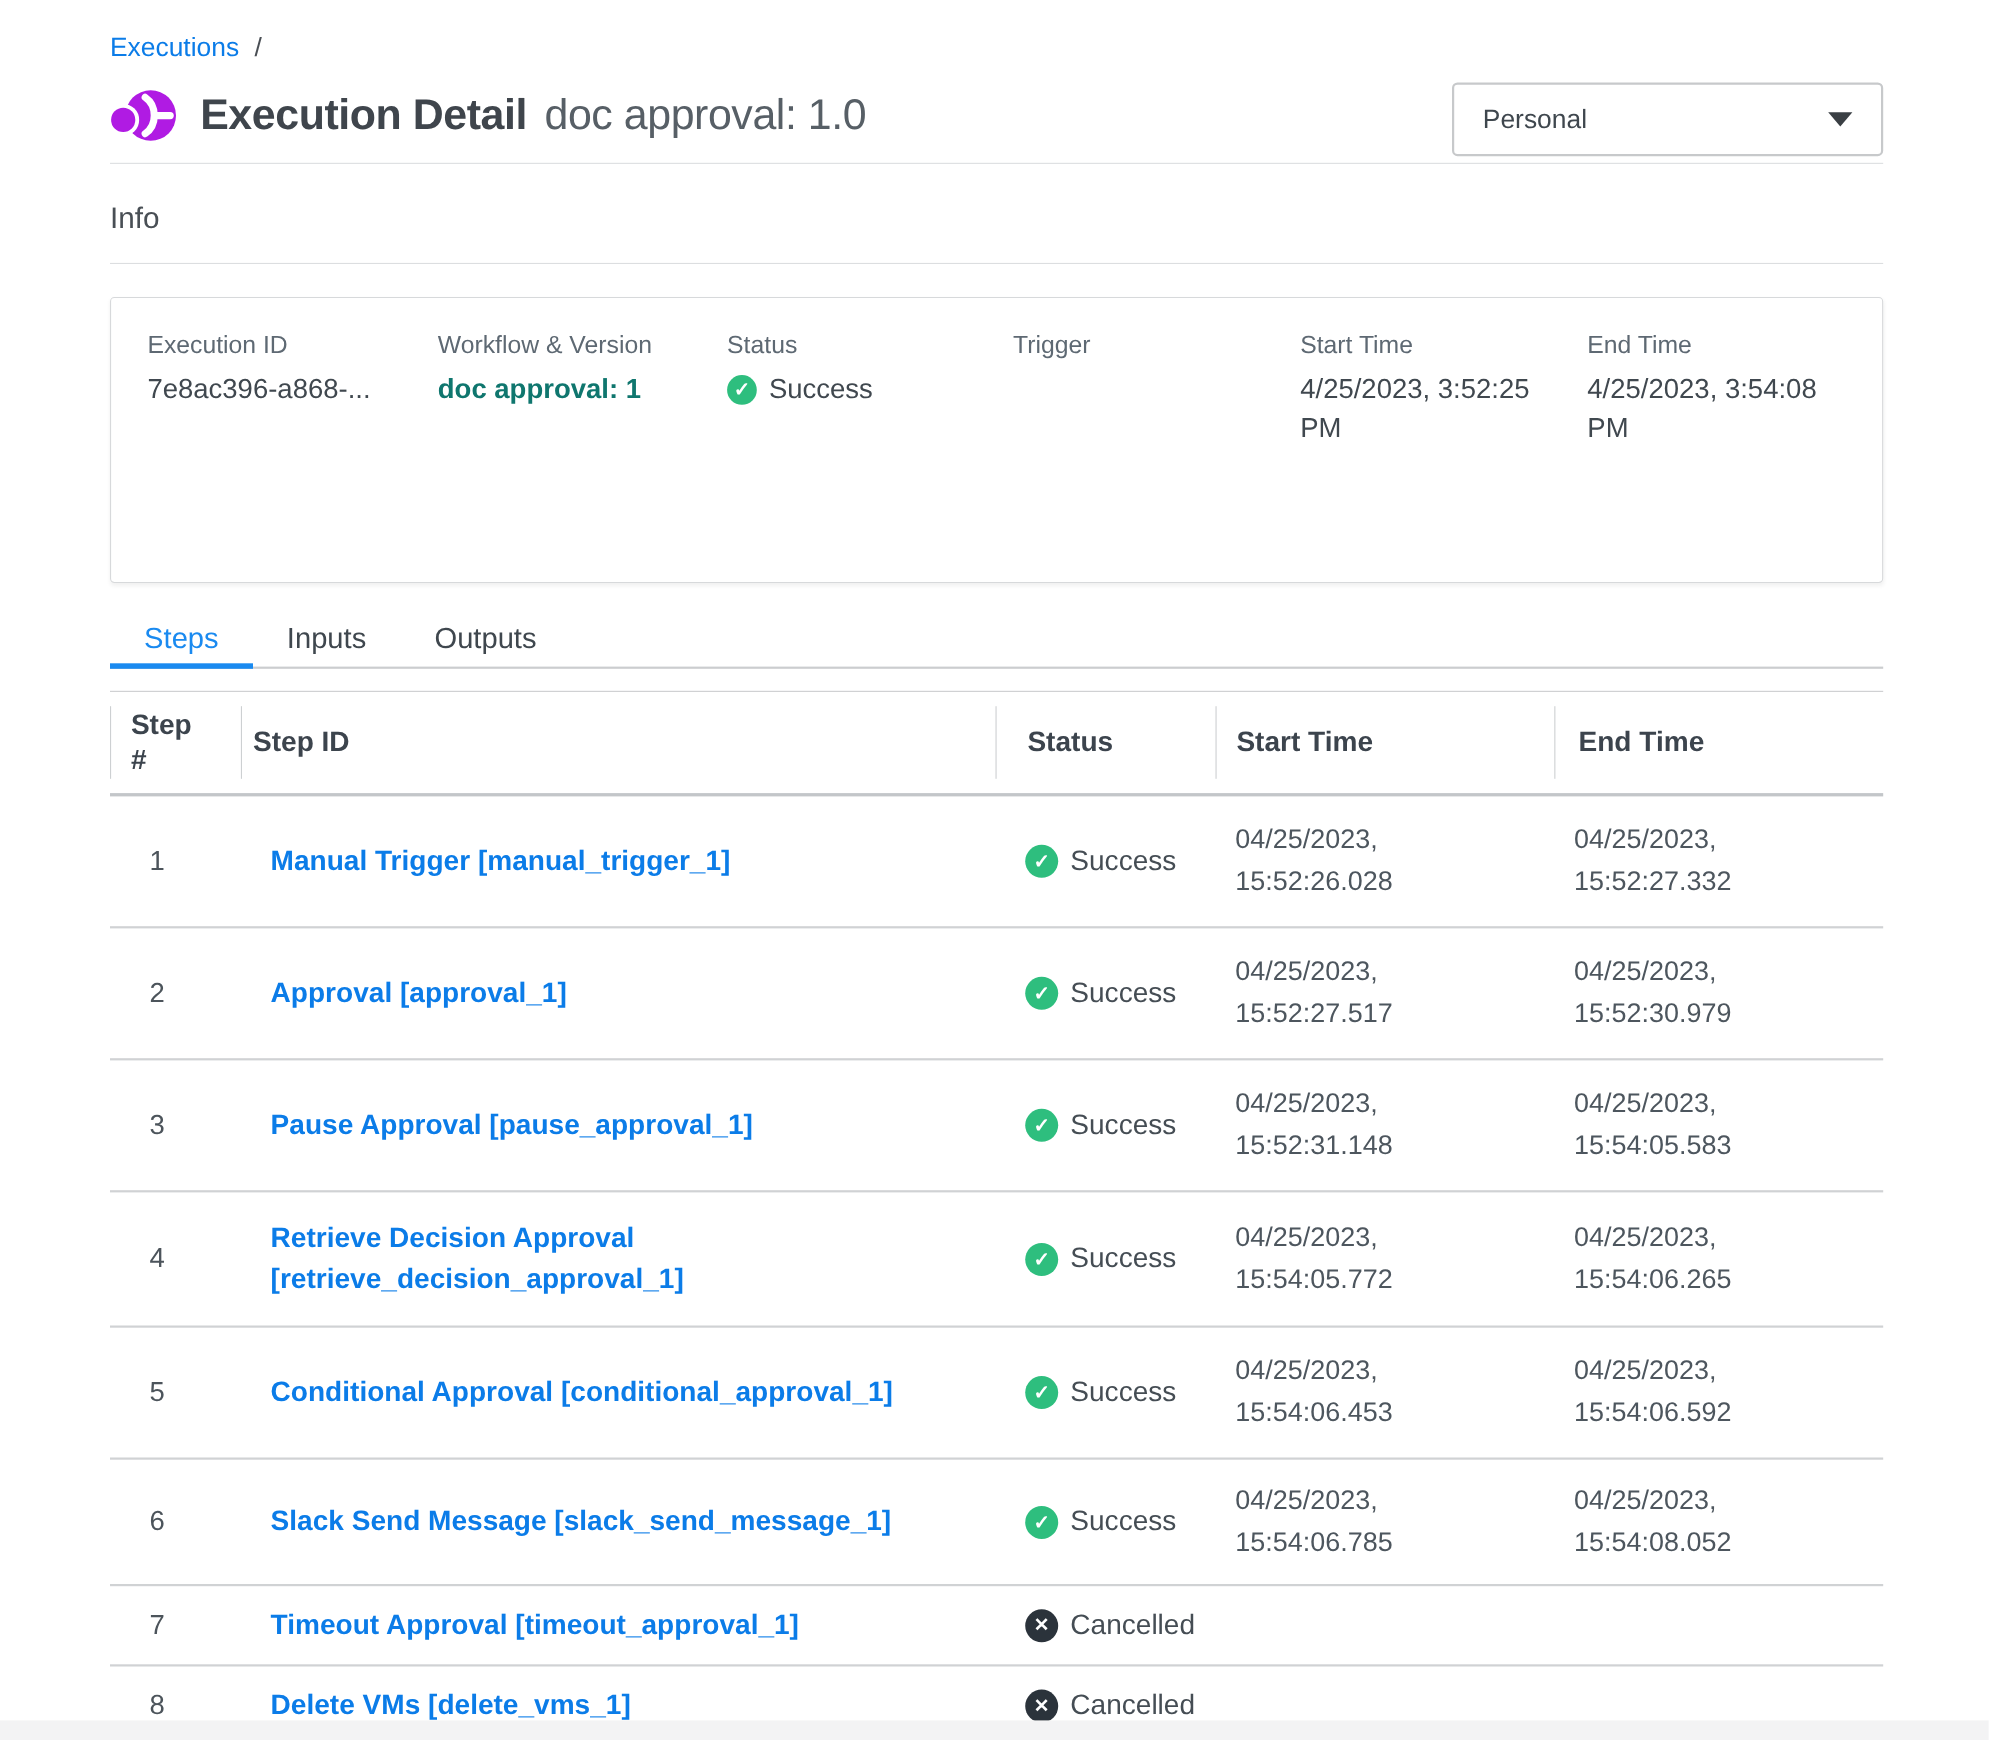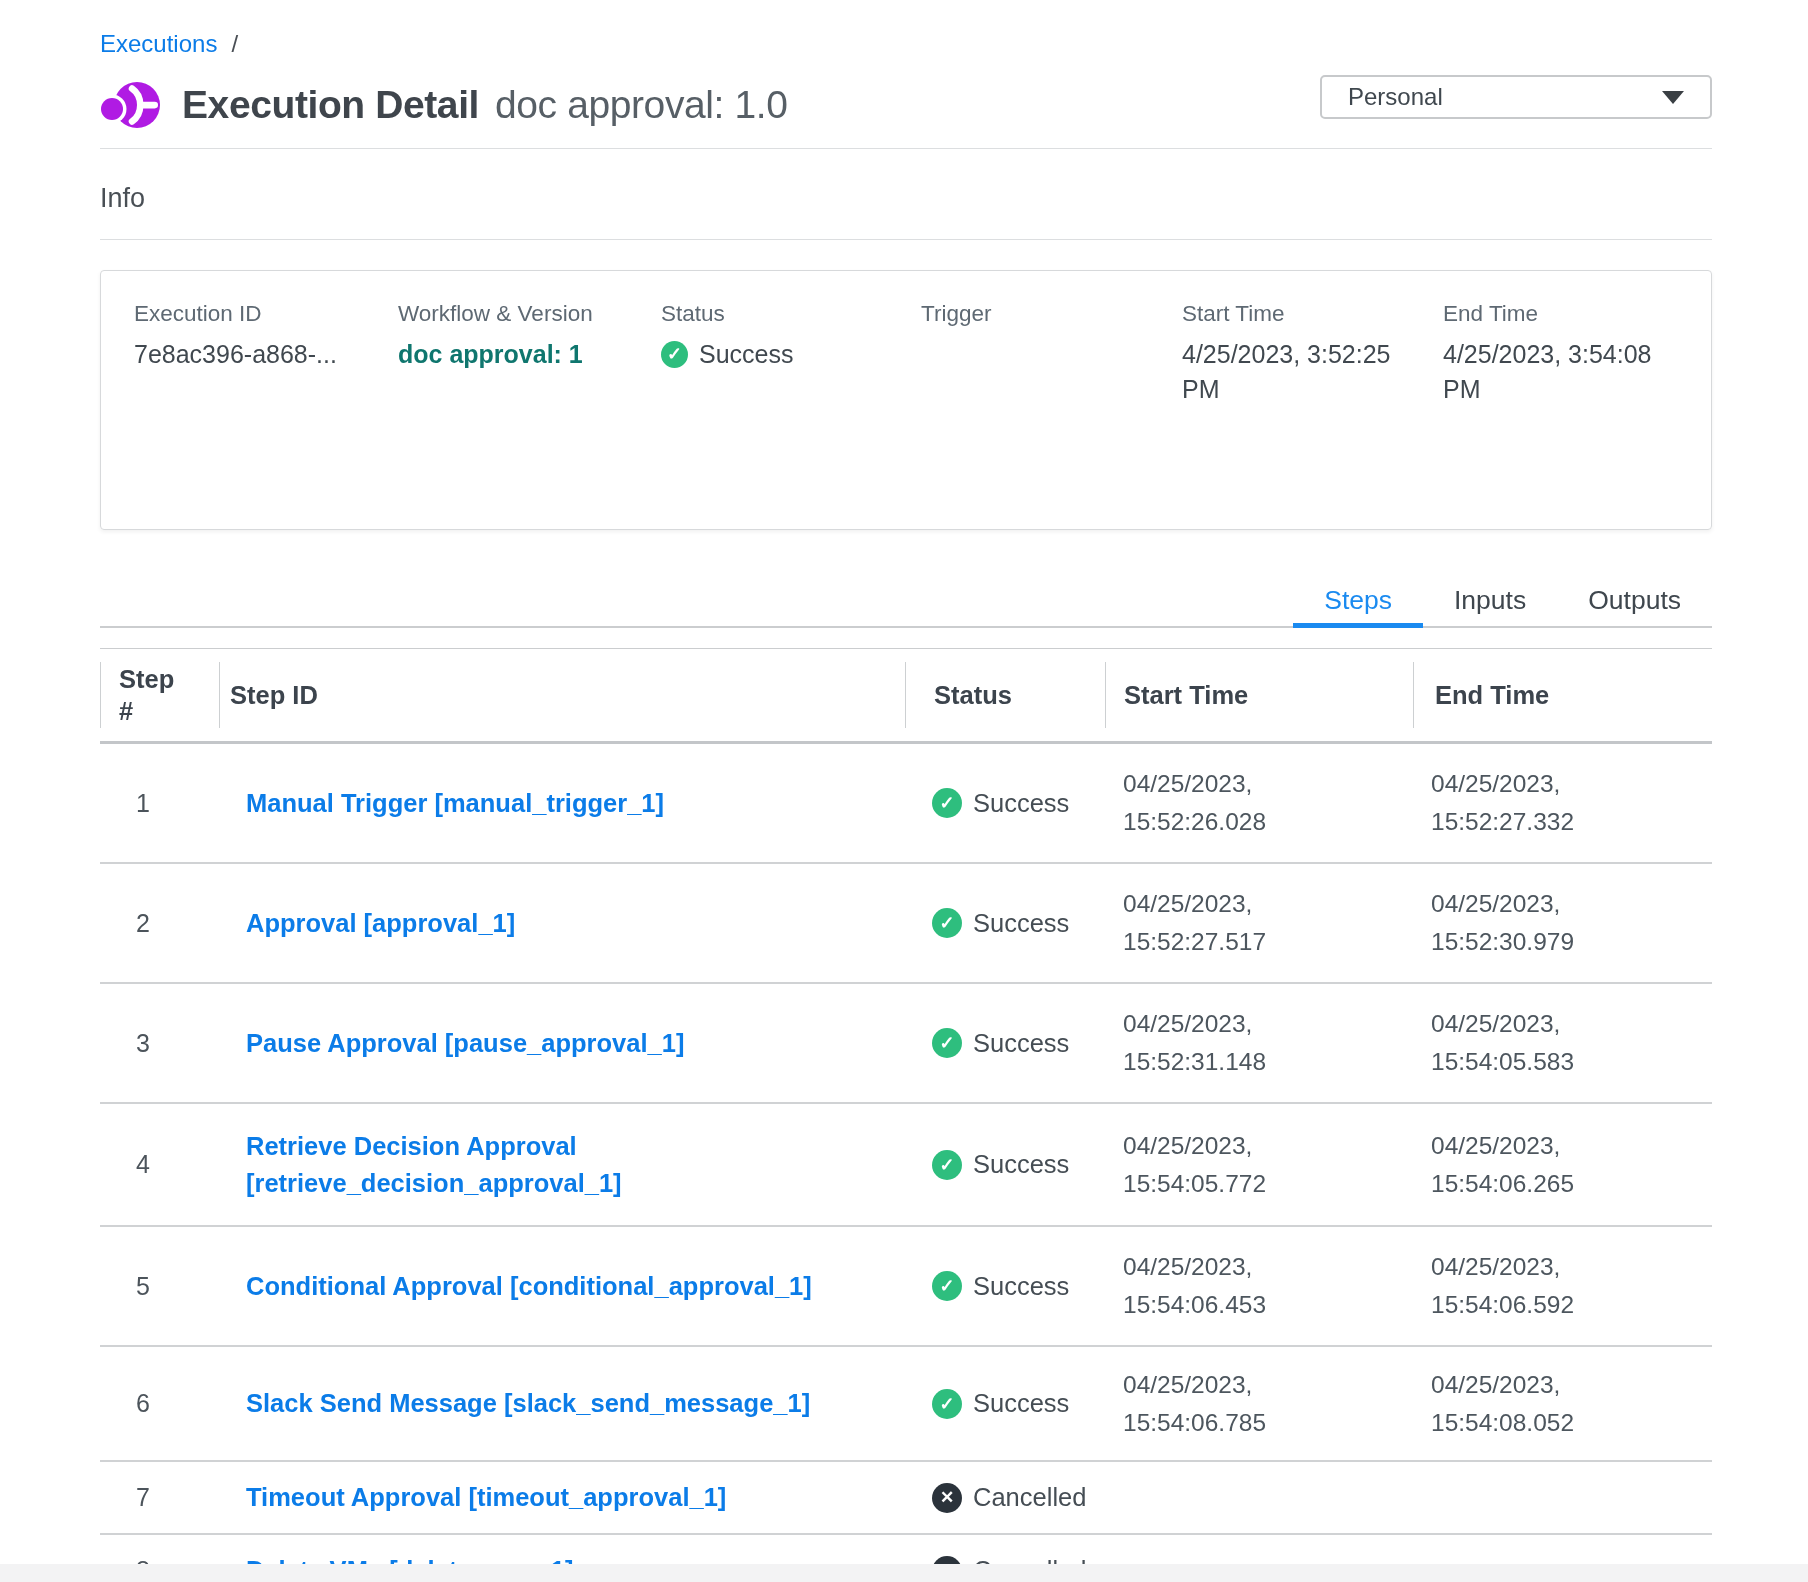--- a/index.html
+++ b/index.html
@@ -14,21 +14,21 @@
   .breadcrumb { margin-top:30px; height:28px; font-size:24px; display:flex; align-items:center; }
   .breadcrumb a { color:#0b7ce8; text-decoration:none; cursor:pointer; }
   .breadcrumb .sep { color:#4a4f55; margin-left:14px; }
 
   
   .title-row { margin-top:14px; height:66px; display:flex; align-items:center; position:relative; }
   .logo { width:60px; height:60px; flex:none; margin-right:22px; }
   .page-title { font-size:39px; font-weight:700; color:#3f454c; letter-spacing:-0.4px; }
   .page-subtitle { font-size:39px; font-weight:400; color:#575f66; margin-left:16px; letter-spacing:-0.4px; }
   .scope-dropdown {
-    position:absolute; right:0; top:3px; width:392px; height:44px;
+    position:absolute; right:0; top:3px; width:392px; height:67px;
     border:2px solid #c7c9cb; border-radius:5px; background:#fff;
     display:flex; align-items:center; justify-content:space-between;
     padding:0 26px; font-size:24px; color:#3f474e; cursor:pointer;
   }
   .caret { width:0; height:0; border-left:11px solid transparent; border-right:11px solid transparent; border-top:13px solid #3a3f44; }
 
   .divider { border:none; border-top:1px solid #dcdee0; margin:0; }
   .divider-1 { margin-top:10px; }
   .info-title { margin-top:34px; height:32px; font-size:27px; font-weight:400; color:#494f55; }
   .divider-2 { margin-top:24px; }
@@ -47,21 +47,21 @@
 
   
   .sicon { width:30px; height:30px; border-radius:50%; display:inline-flex; align-items:center; justify-content:center; flex:none; }
   .sicon.small { width:27px; height:27px; }
   .sicon.success { background:#2ebe7e; }
   .sicon.success::before { content:"✓"; color:#fff; font-size:18px; font-weight:700; }
   .sicon.cancelled { background:#2b333b; }
   .sicon.cancelled::before { content:"✕"; color:#fff; font-size:17px; font-weight:700; }
 
   
-  .tabs { margin-top:48px; height:50px; display:flex; border-bottom:2px solid #cbcdcf;justify-content:flex-end; }
+  .tabs { margin-top:28px; height:50px; display:flex; border-bottom:2px solid #cbcdcf; }
   .tab { padding:0 31px; font-size:26.5px; color:#3f474e; display:flex; align-items:center;
          border-bottom:5px solid transparent; margin-bottom:-2px; cursor:pointer; background:none; }
   .tab.active { color:#1a8af0; border-bottom-color:#1a8af0; }
 
   
   .steps-table { margin-top:20px; }
   .thead {
     display:grid; grid-template-columns:119px 686px 200px 308px 299px;
     border-top:1px solid #cbcdcf; border-bottom:3px solid #c3c6c9; height:96px; align-items:center;
   }

